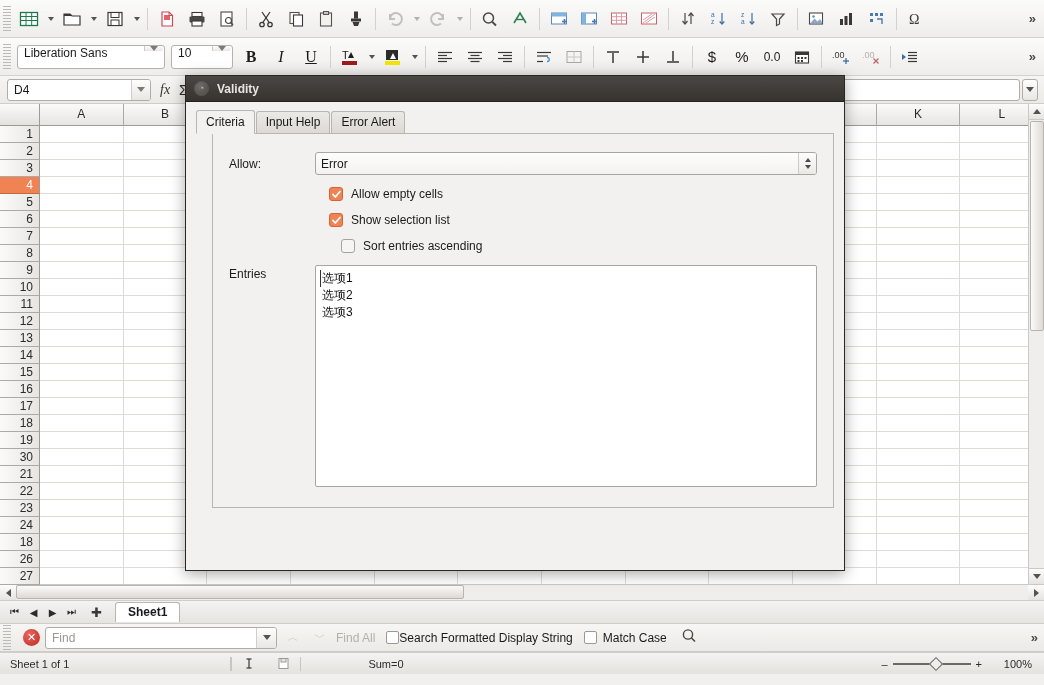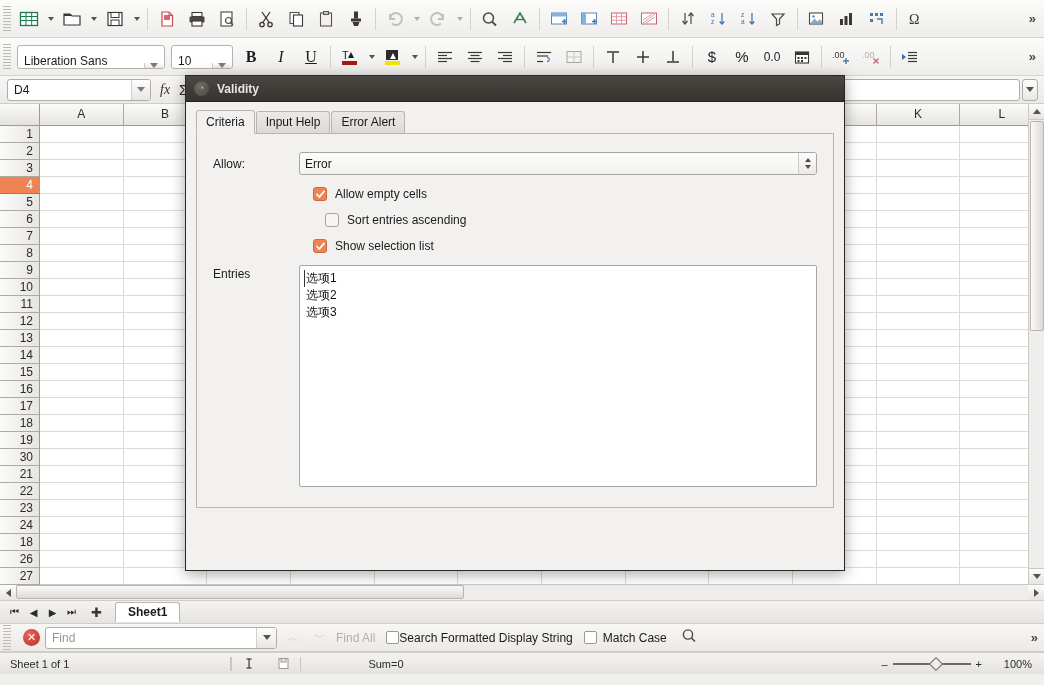--- a/index.html
+++ b/index.html
@@ -54,21 +54,21 @@
     margin: 0 4px; flex: 0 0 auto;
   }
   .tb-overflow {
     margin-left: auto; margin-right: 2px;
     font-size: 13px; color: #4c4945; font-weight: bold;
     flex: 0 0 auto; padding: 0 4px;
   }
 
   
   .combo {
-    display: flex; align-items: flex-end;
+    display: flex; align-items: flex-start;
     height: 24px;
     background: #fff;
     border: 1px solid #b5b2ae;
     border-radius: 3px;
     flex: 0 0 auto;
     margin: 0 3px;
   }
   .combo .val {
     display: flex; align-items: center;
     padding: 0 6px; font-size: 12px; color: #1a1a1a;
@@ -249,21 +249,21 @@
     font-size:12px; color:#1a1a1a;
     border:1px solid #b9b6b2; border-bottom:none;
     background: linear-gradient(#ebe9e6,#ddd9d5);
     border-radius:3px 3px 0 0;
     margin-right:1px;
   }
   .tab.active { background:#f2f1ef; height:24px; line-height:23px; border-bottom:1px solid #f2f1ef; position:relative; top:1px; }
 
   .panel {
     background:#f2f1ef; border:1px solid #b9b6b2; border-top:none;
-    height: 374px; padding: 18px 16px 16px 16px; position:relative;
+    height: 374px; padding: 18px 16px 16px 16px; position:relative;margin-left:16px;
   }
   .row { display:flex; align-items:center; margin-bottom: 12px; }
   .lbl { width:86px; font-size:12px; color:#1a1a1a; }
   .allowbox {
     flex:1; display:flex; align-items:stretch; height:23px;
     background: linear-gradient(#fdfdfd,#f3f2f0);
     border:1px solid #a9a6a2; border-radius:3px;
   }
   .allowbox .val { flex:1; display:flex; align-items:center; padding:0 5px; font-size:12px; }
   .allowbox .spin {
@@ -1284,34 +1284,34 @@
 
         <div class="cbrow">
           <span class="cbbox on">
             <svg width="11" height="11" viewBox="0 0 11 11">
                 <path d="M2 5.5l2.3 2.5L9 2.5" fill="none" stroke="#fff" stroke-width="1.8" stroke-linecap="round" stroke-linejoin="round"></path>
               </svg>
           </span>
           <span class="cblabel">Allow empty cells</span>
         </div>
 
-        <div class="cbrow indent">
-          <span class="cbbox off"></span>
-          <span class="cblabel">Sort entries ascending</span>
-        </div>
-
         <div class="cbrow">
           <span class="cbbox on">
             <svg width="11" height="11" viewBox="0 0 11 11">
                 <path d="M2 5.5l2.3 2.5L9 2.5" fill="none" stroke="#fff" stroke-width="1.8" stroke-linecap="round" stroke-linejoin="round"></path>
               </svg>
           </span>
           <span class="cblabel">Show selection list</span>
         </div>
 
+        <div class="cbrow indent">
+          <span class="cbbox off"></span>
+          <span class="cblabel">Sort entries ascending</span>
+        </div>
+
         <div class="entriesrow">
           <div class="lbl">Entries</div>
           <div class="entriesarea">
             <div class="ln">选项1</div>
             <div class="ln">选项2</div>
             <div class="ln">选项3</div>
           </div>
         </div>
       </div>
     </div>

